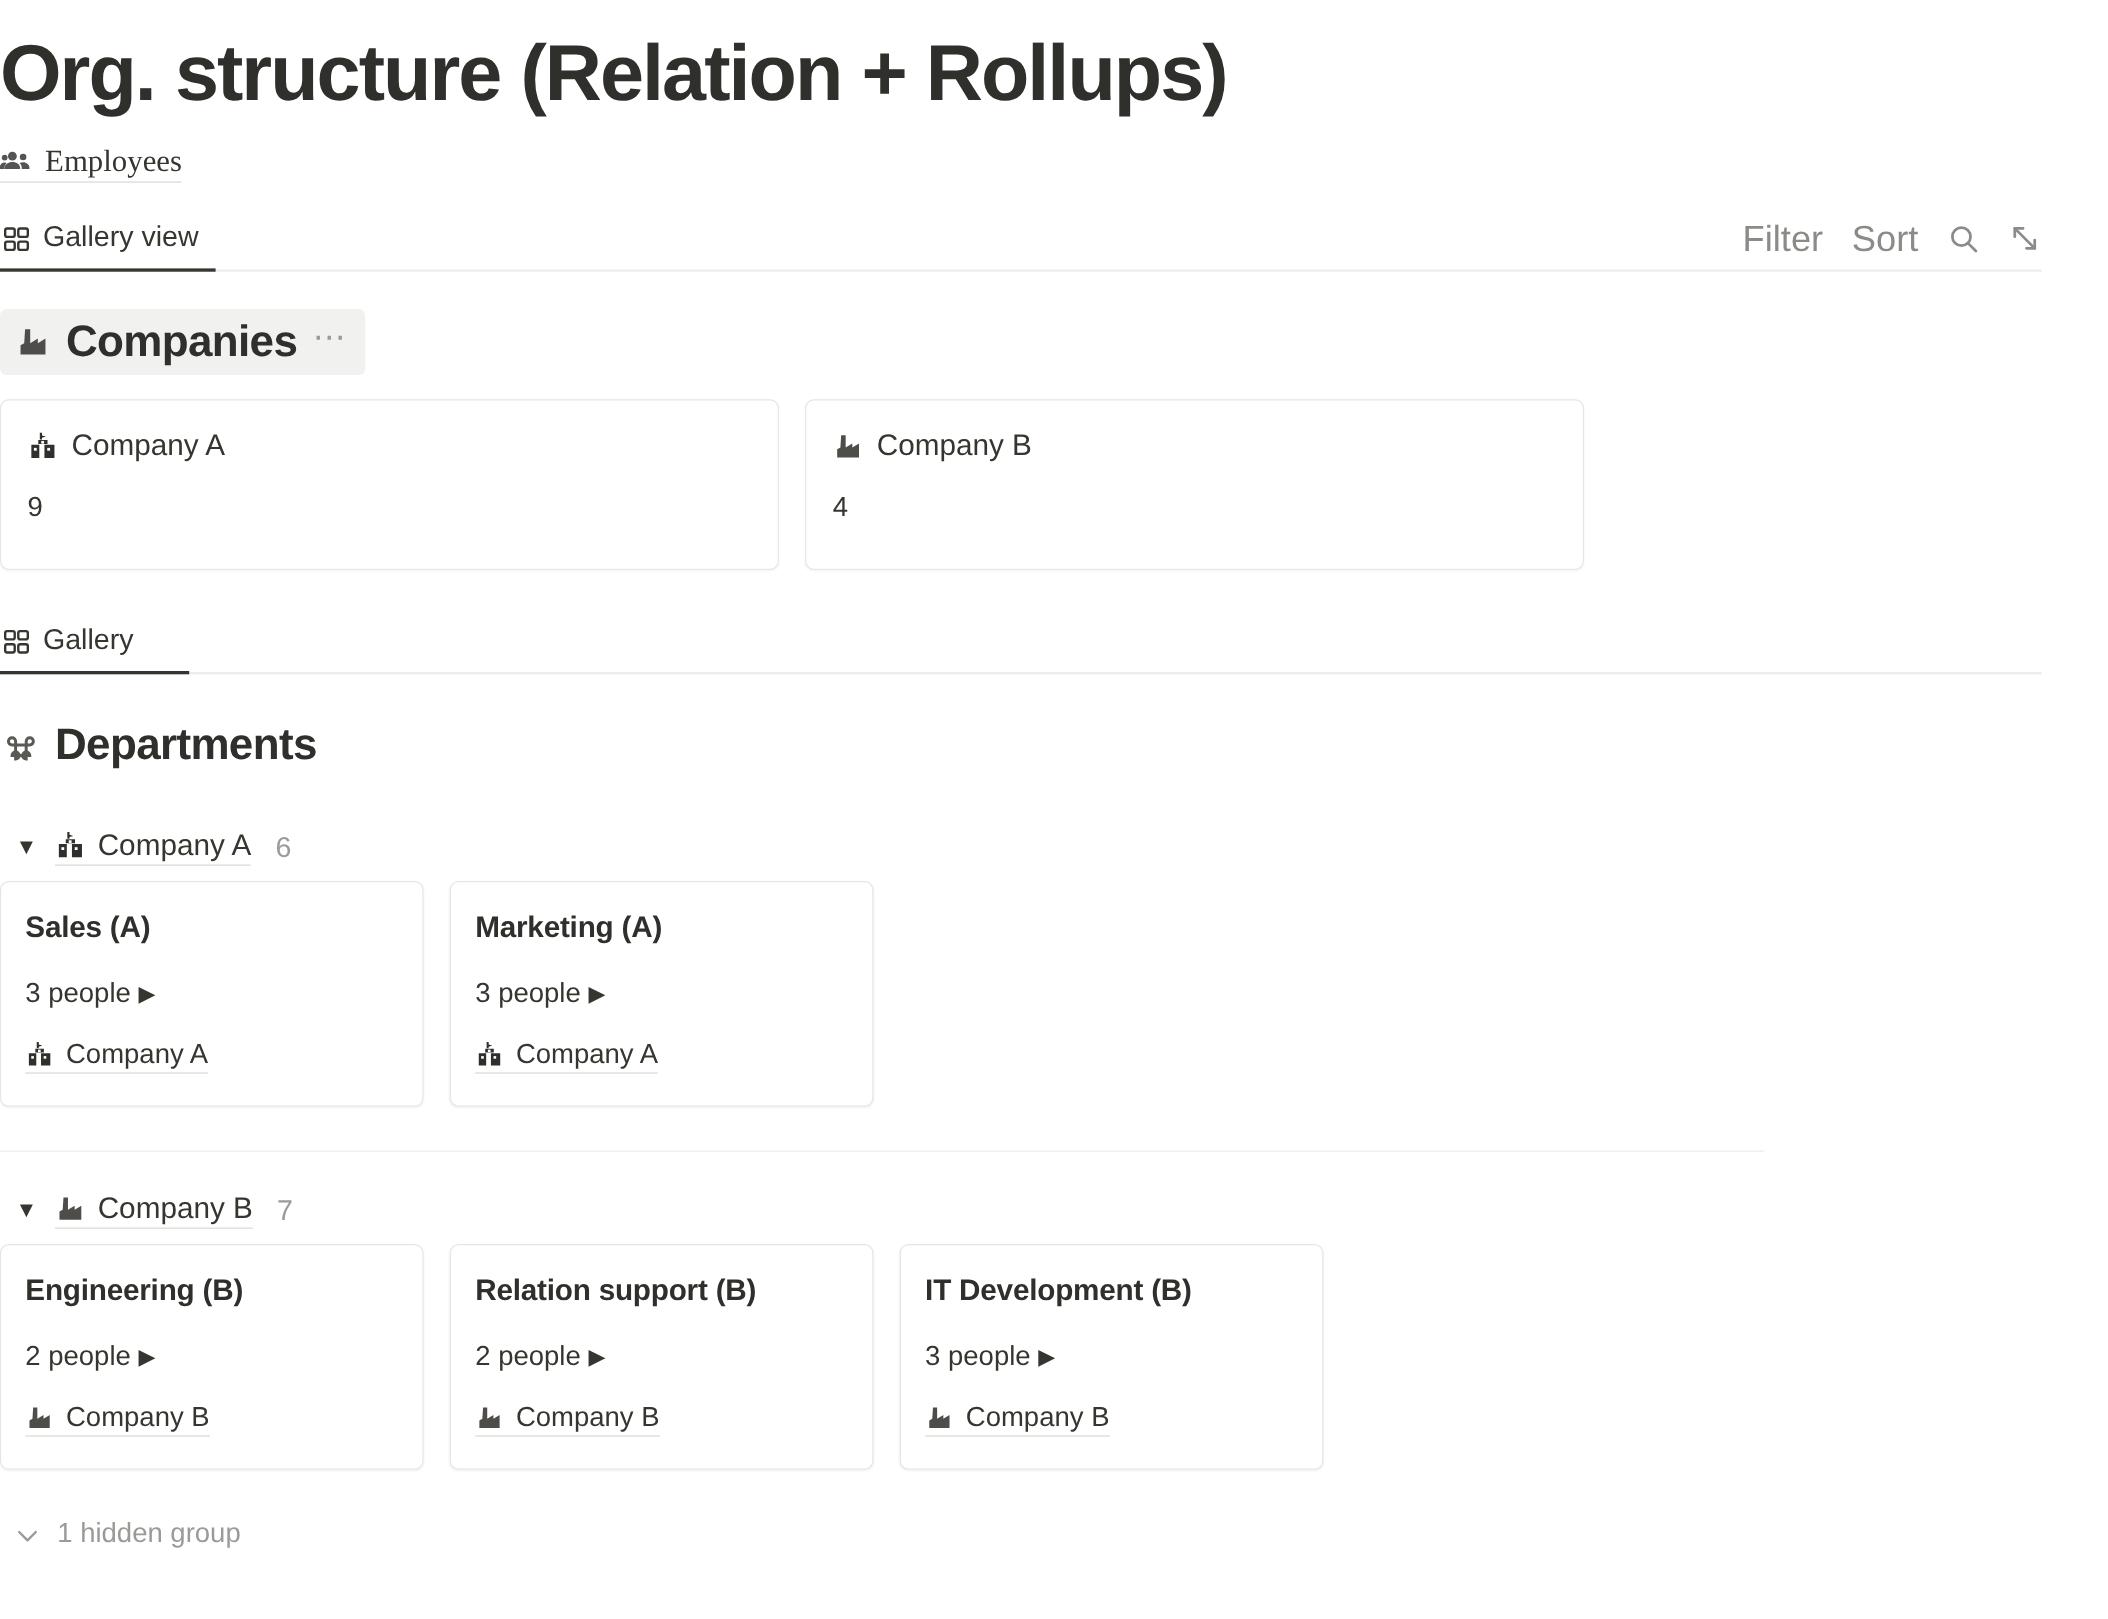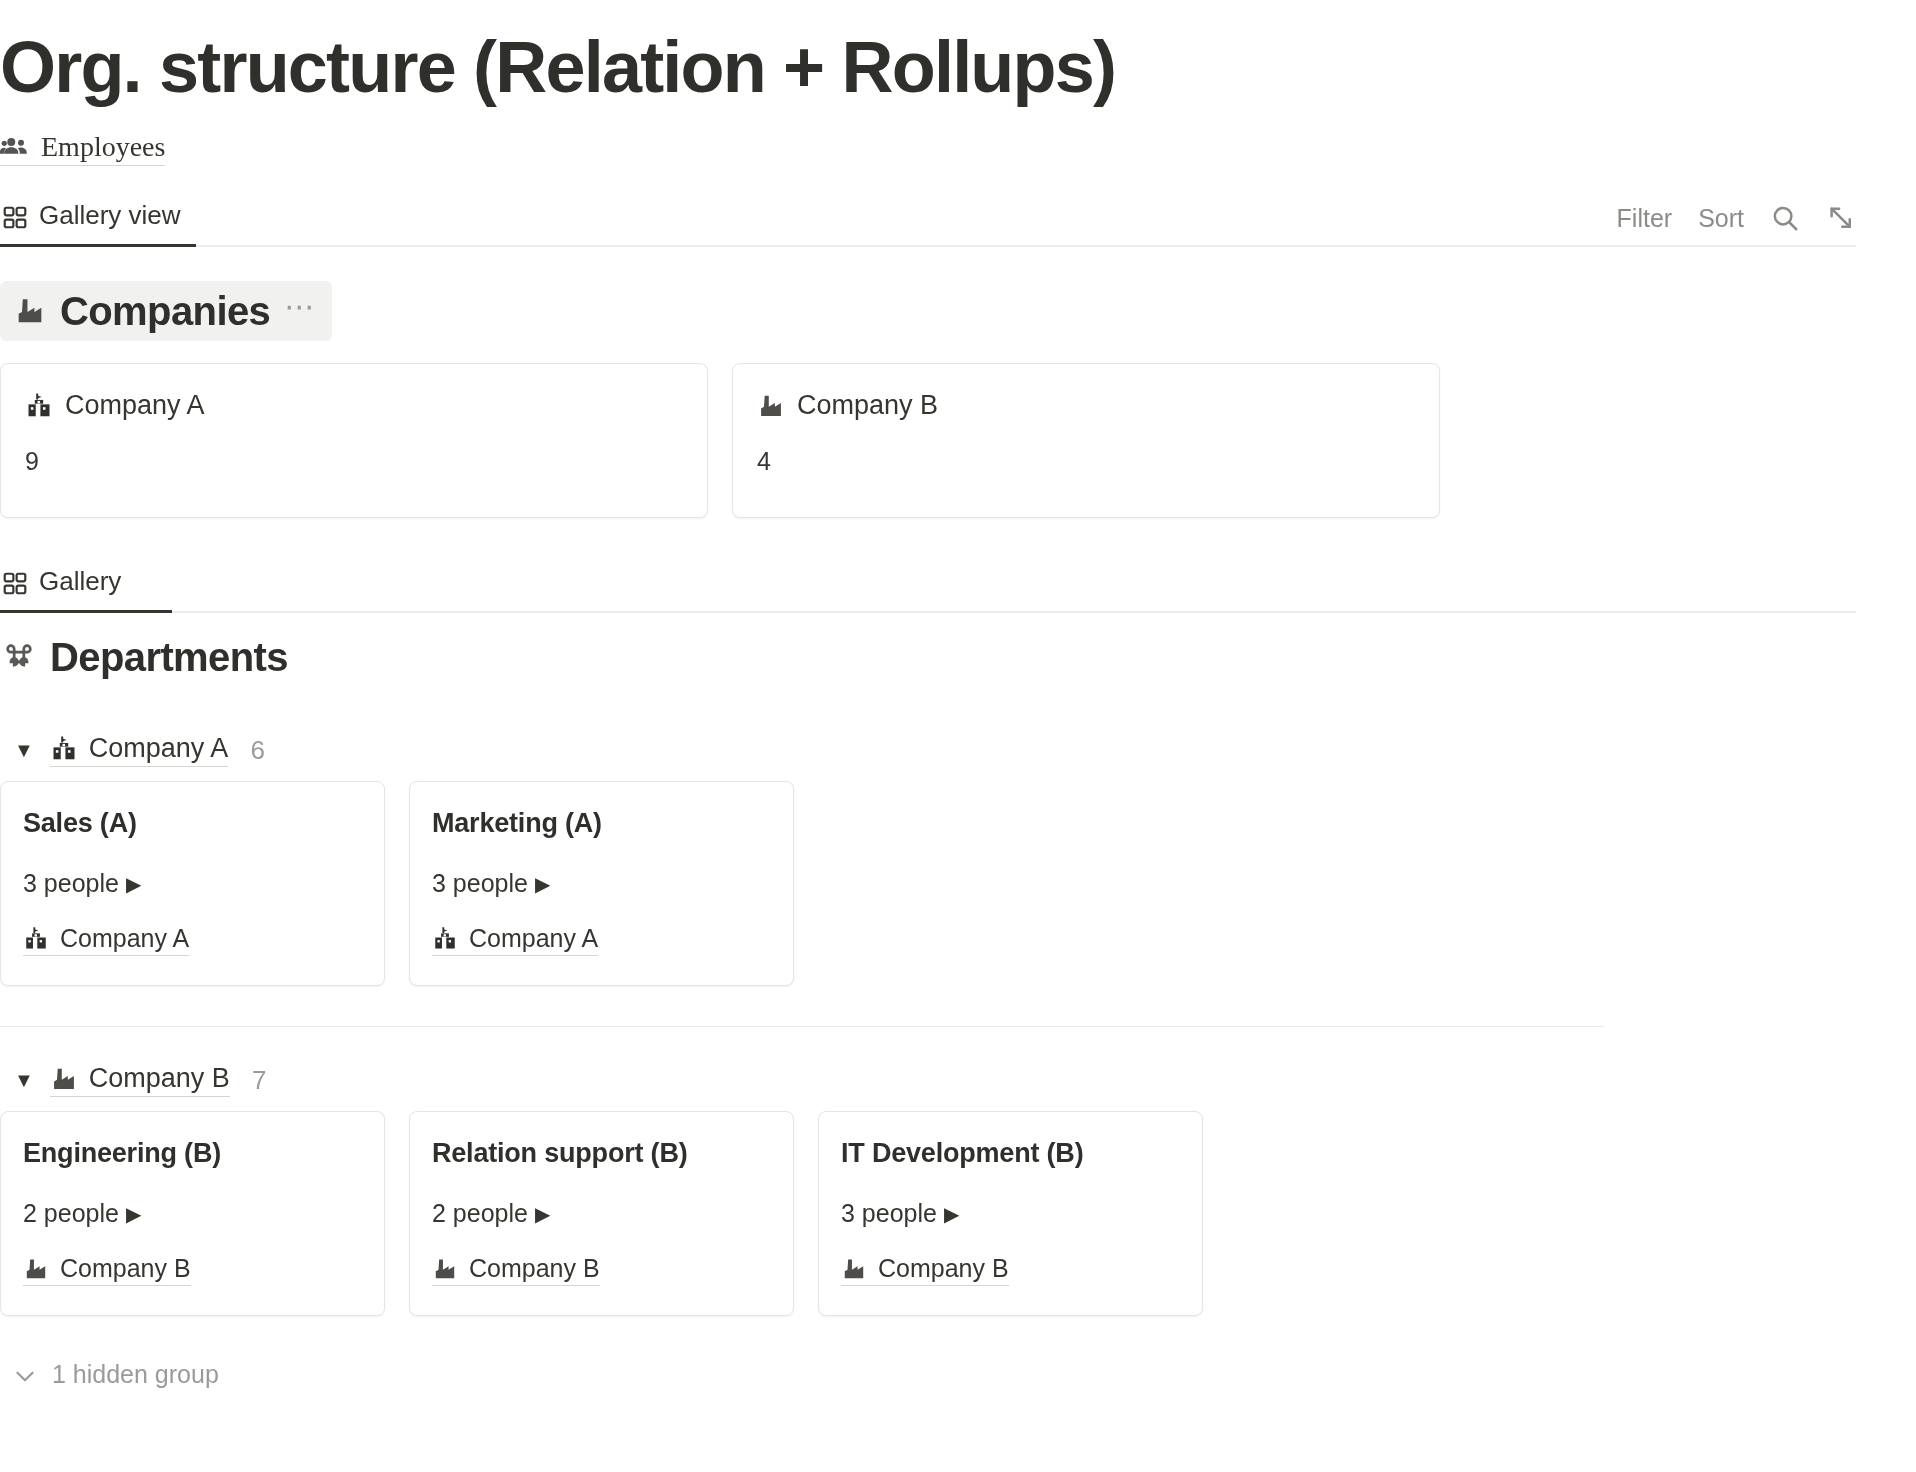--- a/index.html
+++ b/index.html
@@ -85,21 +85,21 @@
     cursor: pointer;
   }
 
   .viewbar-actions {
     display: flex;
     align-items: center;
     gap: 26px;
     padding-bottom: 12px;
   }
   .vb-action {
-    font-size: 25px;
+    font-size: 33px;
     color: #8d8b87;
     cursor: pointer;
     line-height: 1;
   }
   .vb-icon {
     display: inline-flex;
     align-items: center;
     justify-content: center;
     cursor: pointer;
     color: #8d8b87;
@@ -111,24 +111,24 @@
     align-items: center;
     gap: 14px;
     background: #f1f1ef;
     border-radius: 6px;
     padding: 8px 16px 8px 14px;
     margin-top: 34px;
     margin-bottom: 14px;
   }
   .section-head-plain {
     display: inline-flex;
-    align-items: center;
+    align-items: flex-end;
     gap: 14px;
     padding: 8px 2px;
-    margin-top: 14px;
+    margin-top: 34px;
     margin-bottom: 10px;
     background: transparent;
   }
   .section-title {
     font-size: 40px;
     font-weight: 700;
     letter-spacing: -0.6px;
     color: #2f2f2c;
     line-height: 1.1;
   }

